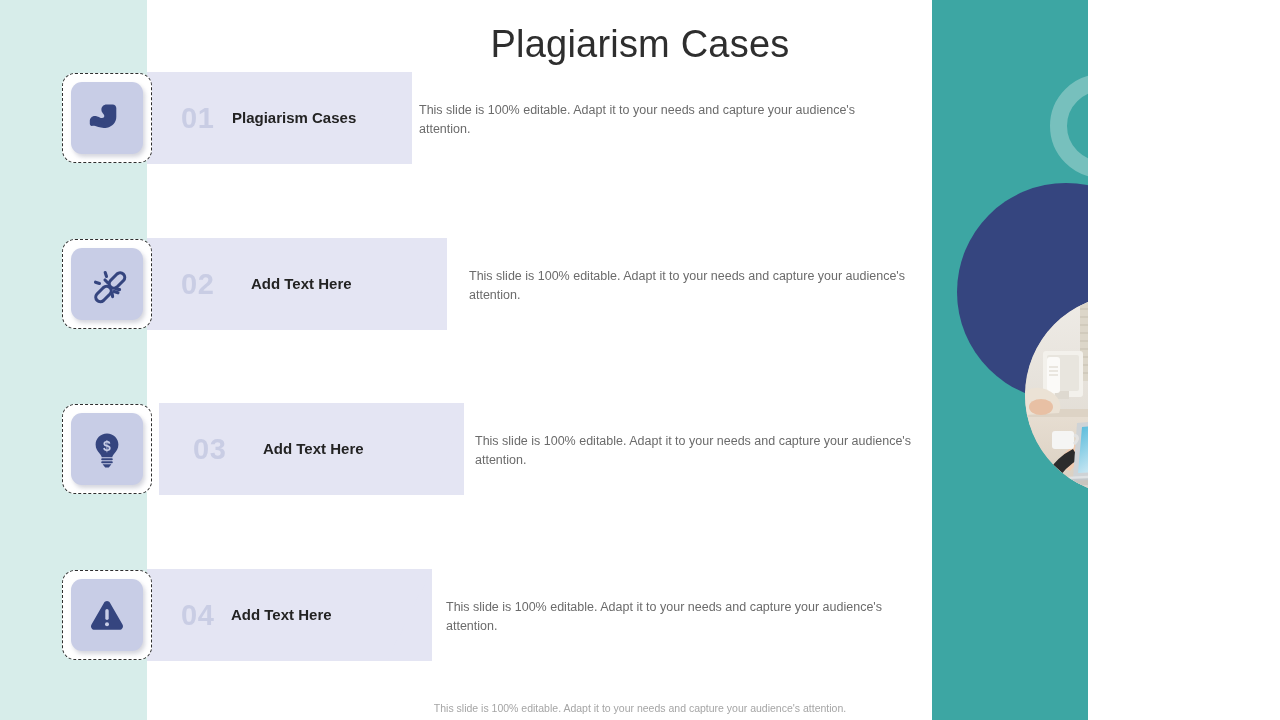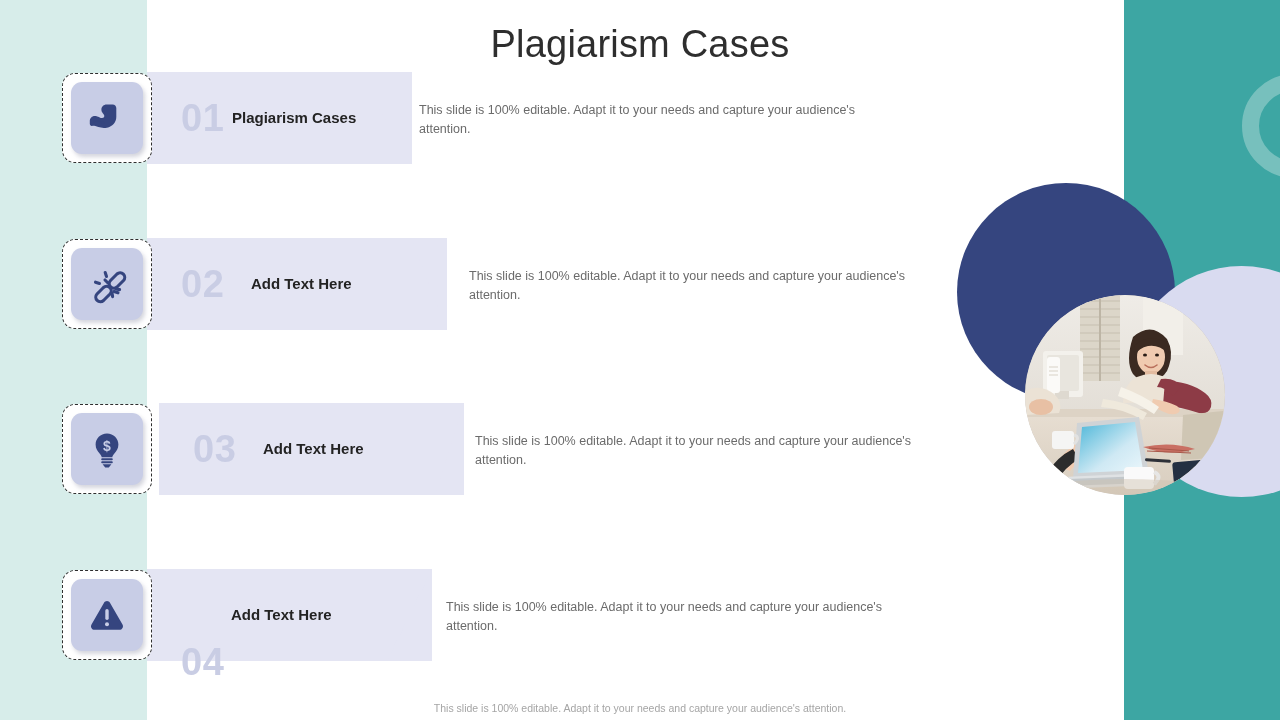--- a/index.html
+++ b/index.html
@@ -8,24 +8,25 @@
     background: #ffffff;
   }
   body {
     width: 1280px;
     height: 720px;
     overflow: hidden;
     font-family: "Liberation Sans", sans-serif;
   }
   .slide {
     position: relative;
-    width: 1280px;
+    width: 1056px;
     height: 720px;
     background: #ffffff;
     overflow: hidden;
+    padding-left: 32px;
   }
 
   
   .mint-strip {
     position: absolute;
     left: 0;
     top: 0;
     width: 147px;
     height: 720px;
     background: #d7edea;
@@ -112,21 +113,21 @@
   }
   .trapezoid {
     position: absolute;
     left: 0;
     top: 0;
     height: 92px;
     background: #e4e5f3;
   }
   .row-num {
     position: absolute;
-    font-size: 38px;
+    font-size: 29px;
     font-weight: 700;
     color: #c9cde4;
     letter-spacing: 0.5px;
     line-height: 92px;
     top: 0;
   }
   .row-label {
     position: absolute;
     font-size: 15px;
     font-weight: 700;
@@ -390,21 +391,21 @@
         <path d="M15.6 35.2 h8.8 l-2.6 3.4 h-3.6 z" fill="#35457f"></path>
       </svg>
     </div>
   </div>
   <div class="body-text" style="left:475px; top:432px; width:450px;">This slide is 100% editable. Adapt it to your needs and capture your audience's attention.</div>
 
   <div class="row" style="left:147px; top:569px; width:300px;">
     <svg class="trapezoid" width="285" height="92" viewBox="0 0 285 92" preserveAspectRatio="none">
       <polygon points="0,0 285,0 240,92 0,92" fill="#e4e5f3"></polygon>
     </svg>
-    <div class="row-num" style="left:34px;margin-top:47px;">04</div>
+    <div class="row-num" style="left:34px;">04</div>
     <div class="row-label" style="left:84px;">Add  Text Here</div>
   </div>
   <div class="icon-tile" style="left:62px; top:570px;">
     <div class="icon-inner">
       <svg width="40" height="40" viewBox="0 0 40 40" aria-hidden="true">
         <path d="M20 6.0 c1.3 0 2.4 0.7 3.1 1.9 l12.4 21.5 c1.4 2.4 -0.3 5.4 -3.1 5.4
                  h-24.8 c-2.8 0 -4.5 -3.0 -3.1 -5.4 l12.4 -21.5 c0.7 -1.2 1.8 -1.9 3.1 -1.9 z" fill="#35457f"></path>
         <rect x="18.3" y="14.0" width="3.4" height="11.0" rx="1.7" fill="#c8cde6"></rect>
         <circle cx="20" cy="29.2" r="2.0" fill="#c8cde6"></circle>
       </svg>

